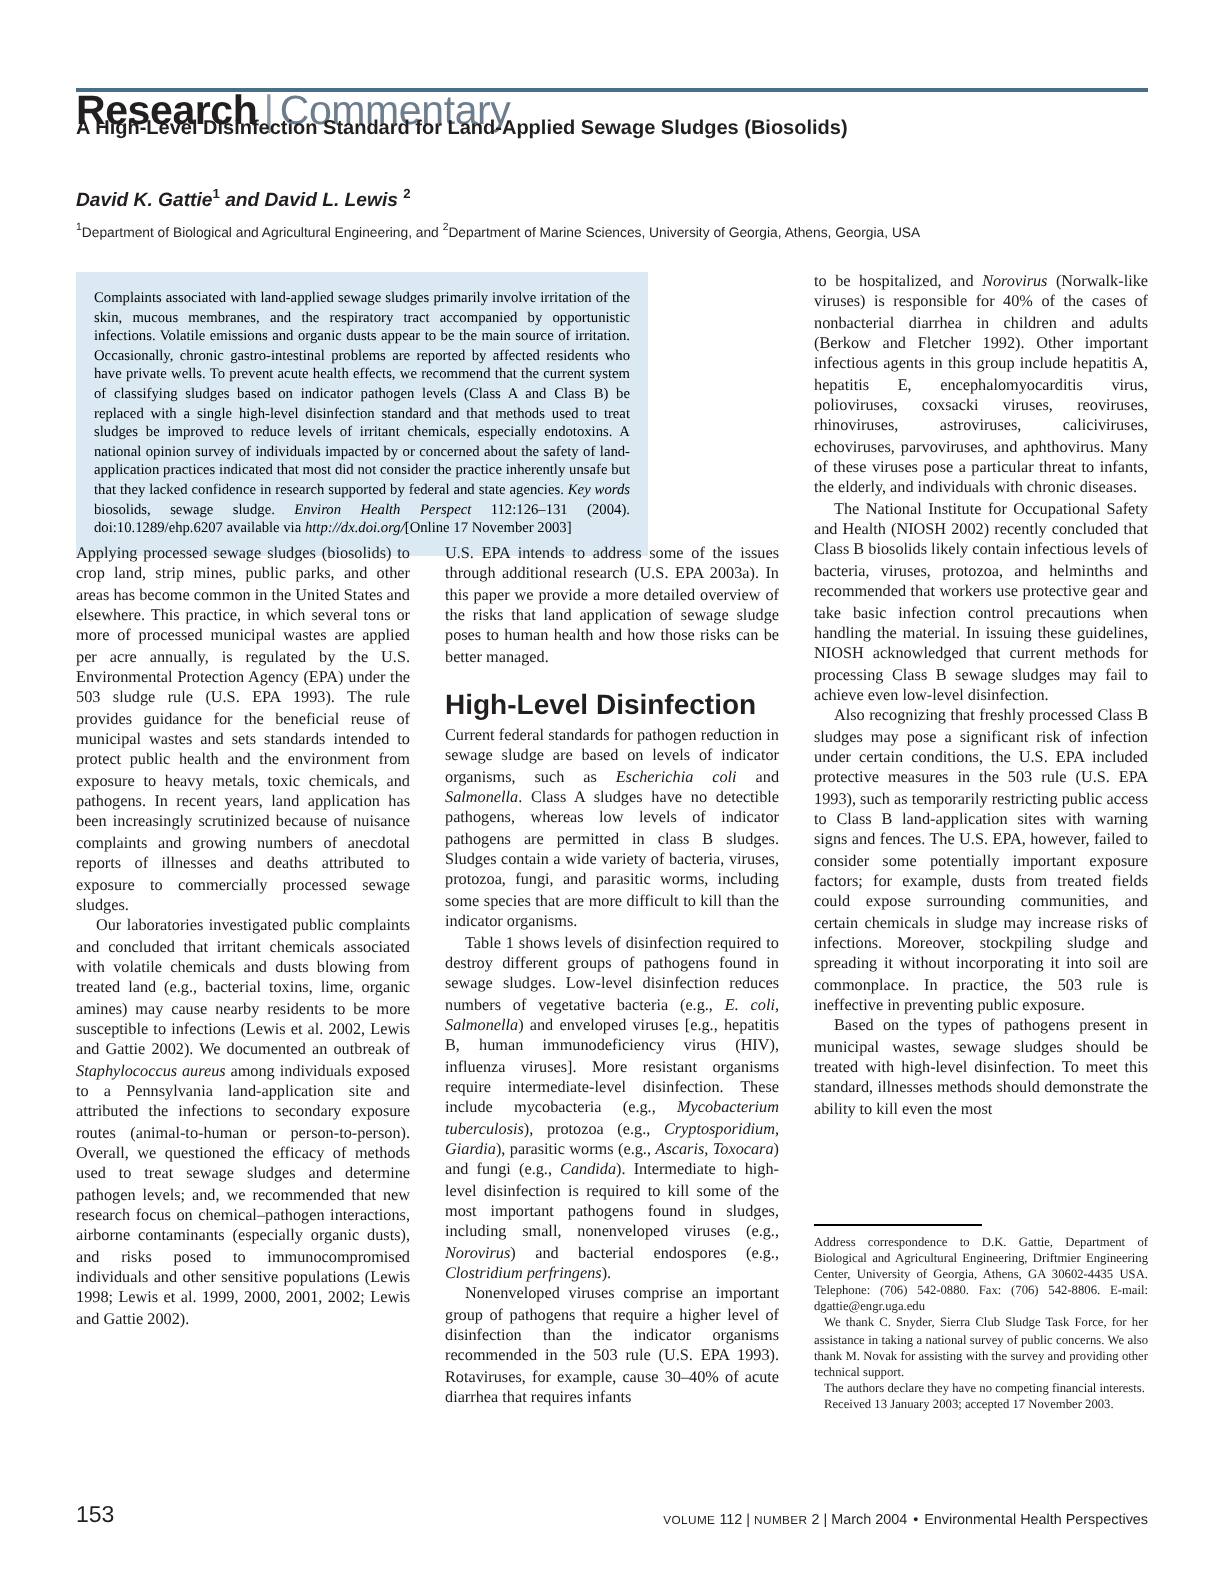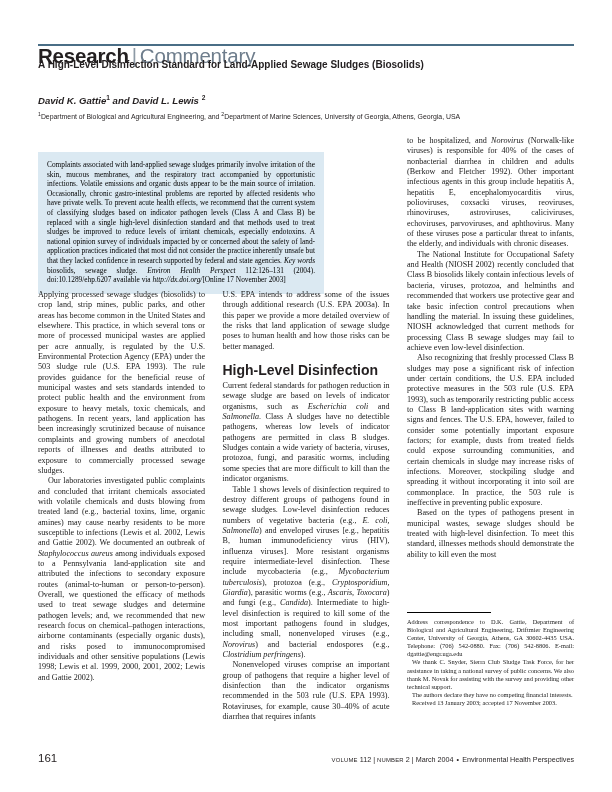--- a/index.html
+++ b/index.html
@@ -97,28 +97,27 @@
     top: 136px;
     width: 286px;
     background: #dbe9f2;
     padding: 8px 9px 9px 9px;
     box-sizing: border-box;
     font-family: "Liberation Serif", serif;
     font-size: 7.35px;
     line-height: 9.6px;
     text-align: justify;
     color: #000;
-    margin-top: 16px;
   }
   .abstract i { font-style: italic; }
 
   
   .col {
     position: absolute;
-    top: 290px;
+    top: 272px;
     width: 167px;
     font-size: 8.15px;
     line-height: 10.35px;
     text-align: justify;
     color: #1a1a1a;
     -webkit-hyphens: auto;
     hyphens: auto;
   }
   .col p { margin: 0; text-indent: 10px; }
   .col p.first { text-indent: 0; }
@@ -228,16 +227,16 @@
   </div>
 
   <div class="fn-rule"></div>
   <div class="footnote">
     <p class="first">Address correspondence to D.K. Gattie, Department of Biological and Agricultural Engineering, Driftmier Engineering Center, University of Georgia, Athens, GA 30602-4435 USA. Telephone: (706) 542-0880. Fax: (706) 542-8806. E-mail: dgattie@engr.uga.edu</p>
     <p>We thank C. Snyder, Sierra Club Sludge Task Force, for her assistance in taking a national survey of public concerns. We also thank M. Novak for assisting with the survey and providing other technical support.</p>
     <p>The authors declare they have no competing financial interests.</p>
     <p>Received 13 January 2003; accepted 17 November 2003.</p>
   </div>
 
-  <div class="folio">161</div>
+  <div class="folio">153</div>
   <div class="footer-right"><span class="sc">VOLUME</span> <span>112</span> | <span class="sc">NUMBER</span> <span>2</span> | <span>March 2004</span><span class="dot">•</span><span>Environmental Health Perspectives</span></div>
 
 </div>
 
 </body></html>

